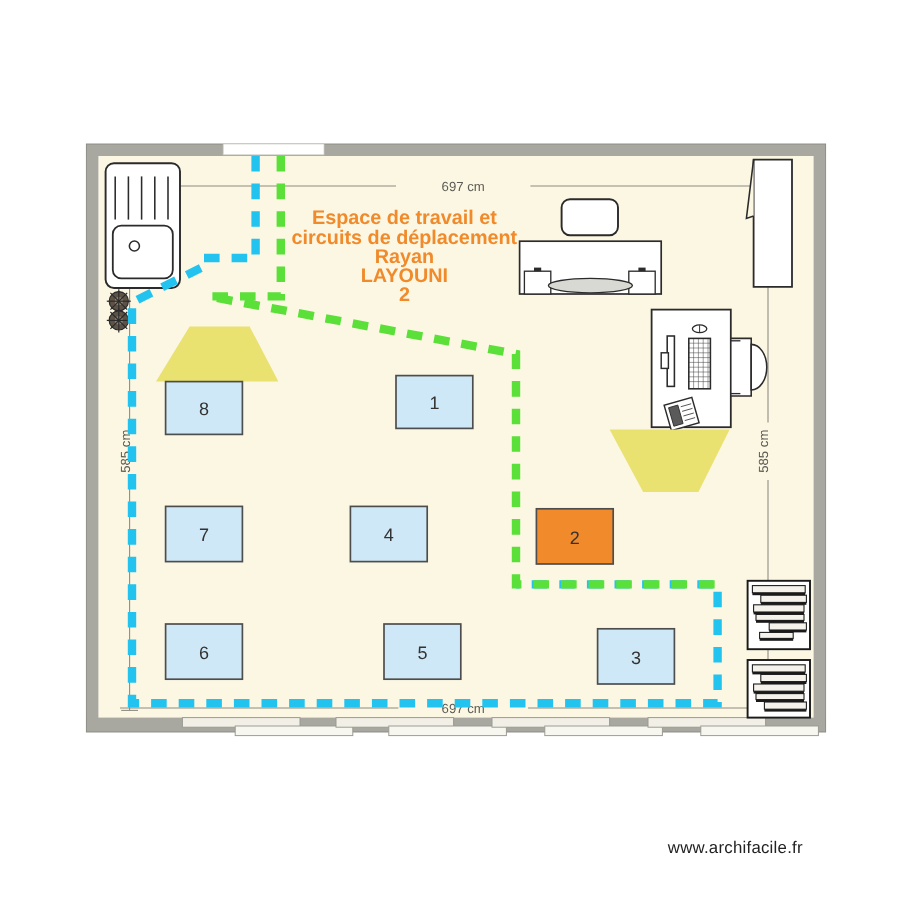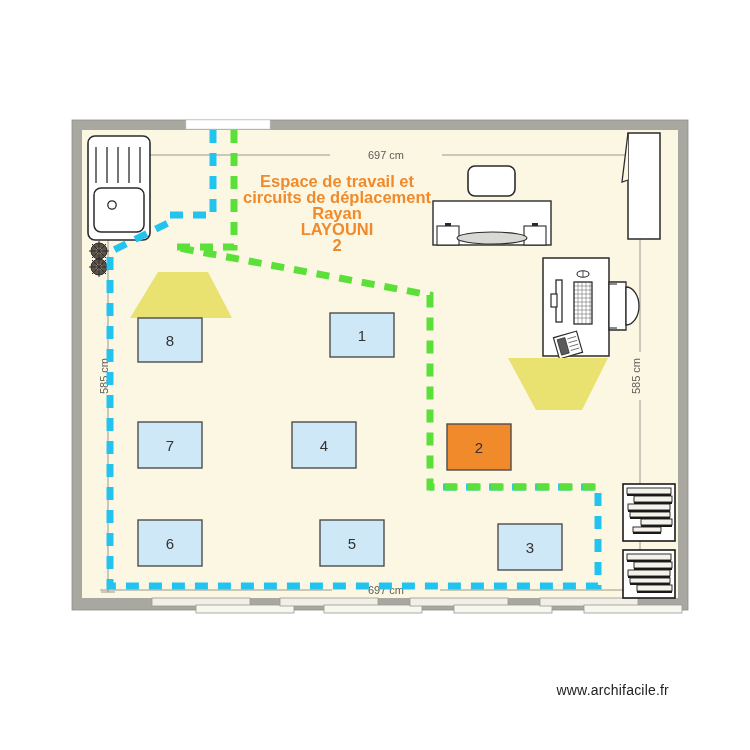--- a/index.html
+++ b/index.html
@@ -4,21 +4,21 @@
 <style>
   html,body{margin:0;padding:0;}
   body{
     width:750px;height:750px;background:#ffffff;
     font-family:"Liberation Sans", sans-serif;
     overflow:hidden;position:relative;
   }
   #stage{position:absolute;left:0;top:0;width:683px;height:750px;}
   svg{position:absolute;left:0;top:0;}
   .footer{
-    position:absolute;right:14px;bottom:52px;
+    position:absolute;right:14px;bottom:36px;
     font-size:14px;color:#222;letter-spacing:.2px;text-align:center;
   }
 </style>
 </head>
 <body>
 
 <div id="stage">
 
 <svg width="750" height="750" viewBox="0 0 750 750">
 

